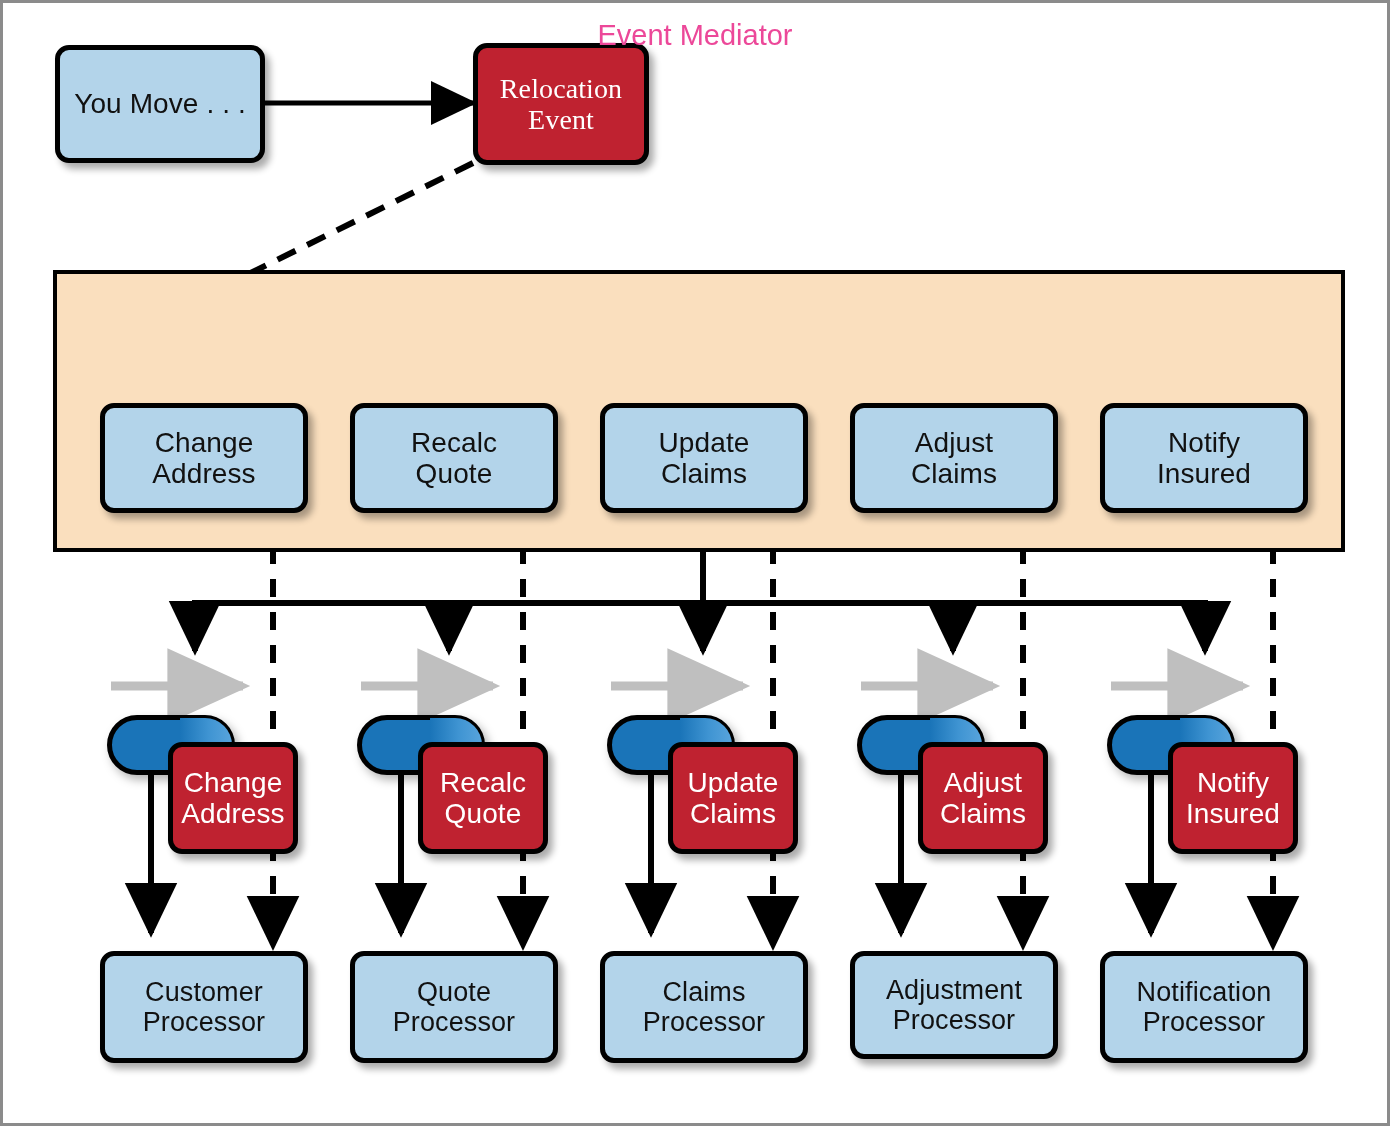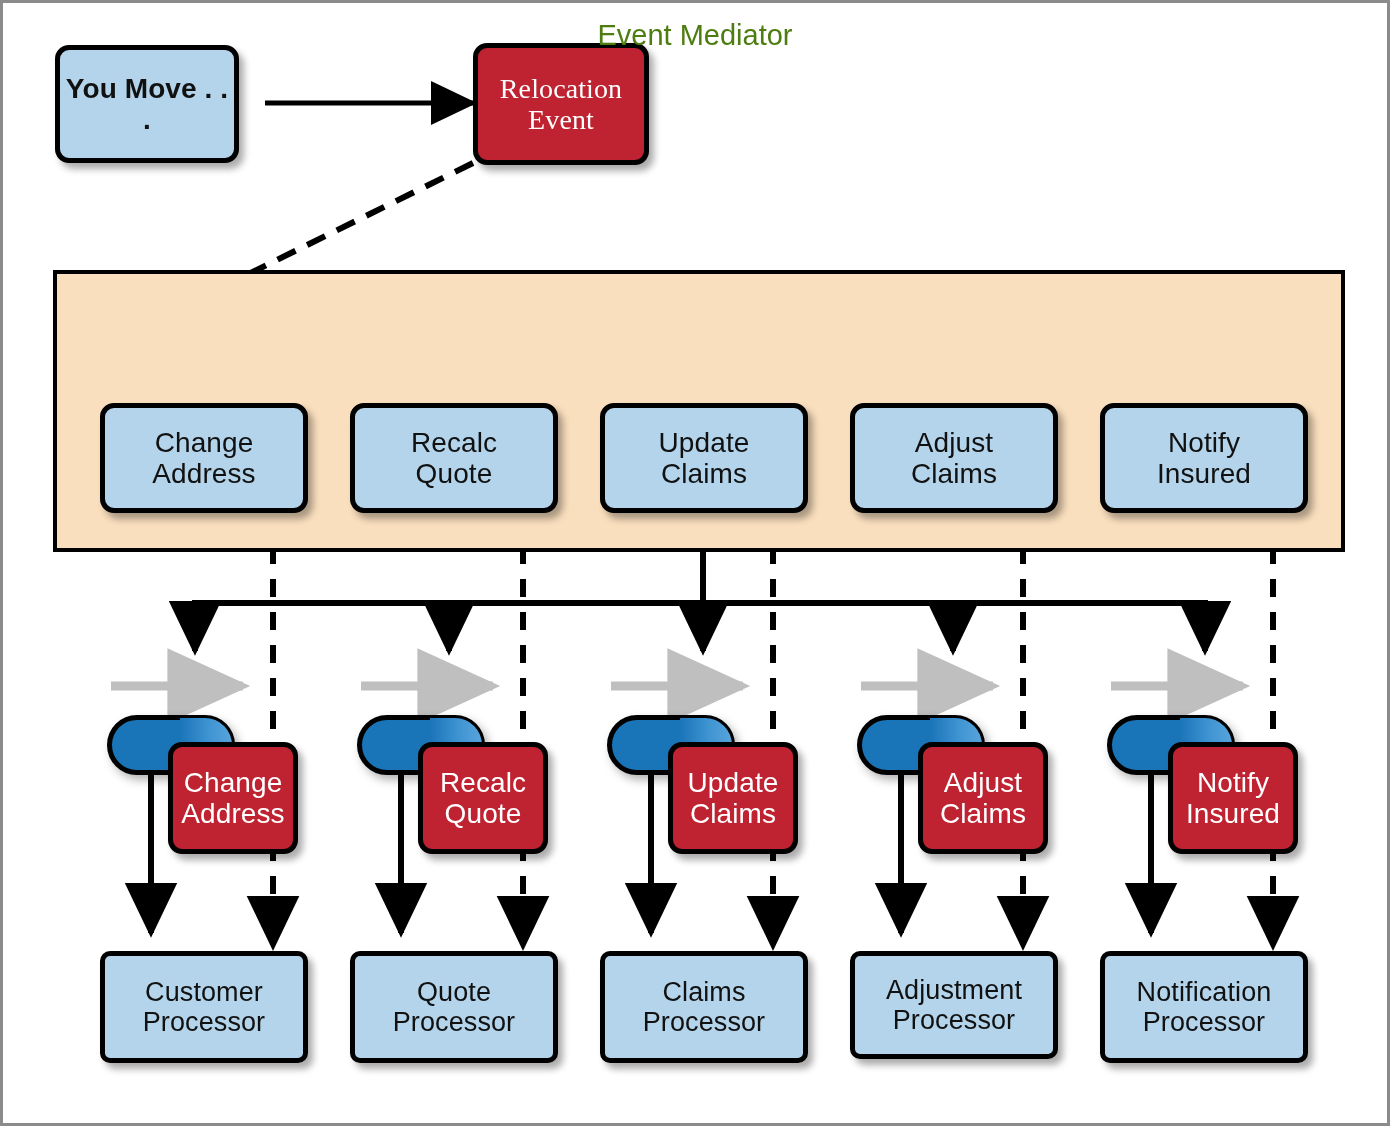--- a/index.html
+++ b/index.html
@@ -38,21 +38,21 @@
   #mediator-panel{
     position:absolute;
     left:50px;top:267px;width:1292px;height:282px;
     background:#fadfbe;
     border:4px solid #000;
     box-sizing:border-box;
     z-index:2;
   }
   #mediator-title{
     position:absolute;left:0;top:16px;width:100%;
-    text-align:center;font-size:29px;color:#4d7c0f;
+    text-align:center;font-size:29px;color:#ec4899;
     z-index:6;
   }
 
   
   .cyl{
     position:absolute;
     width:128px;height:60px;
     z-index:4;
     filter:drop-shadow(4px 5px 5px rgba(0,0,0,.30));
   }
@@ -62,21 +62,21 @@
     border:5px solid #000;
     border-radius:30px/30px;
     box-sizing:border-box;
   }
   .cyl .cap{
     position:absolute;right:3px;top:3px;width:52px;height:54px;
     border-radius:0 27px 27px 0;
     background:linear-gradient(90deg,#1a74b8 0%,#3f94d2 55%,#58a4dc 100%);
   }
   .txt-node{font-size:28px;}
-  .txt-proc{font-size:27px;border-radius:10px;}
+  .txt-proc{font-size:27px;}
 </style>
 </head>
 <body>
 
 <div id="canvas">
 
   <svg id="svg-layer" viewBox="0 0 1390 1126">
     <defs>
       <marker id="ah" markerWidth="11" markerHeight="11" refX="8.4" refY="5" orient="auto" markerUnits="strokeWidth">
         <path d="M0,0.6 L9.2,5 L0,9.4 z" fill="#000"></path>
@@ -174,21 +174,21 @@
       <line x1="898" y1="752" x2="898" y2="930" stroke="#000" stroke-width="6" marker-end="url(#ah)"></line>
     </g>
     <g>
       <line x1="1148" y1="752" x2="1148" y2="930" stroke="#000" stroke-width="6" marker-end="url(#ah)"></line>
     </g>
   </svg>
 
   <div id="mediator-panel"></div>
   <div id="mediator-title">Event Mediator</div>
 
-  <div class="node blue txt-node" style="left:52px;top:42px;width:184px;height:118px;font-weight:bold;">
+  <div class="node blue txt-node" style="left:52px;top:42px;width:210px;height:118px;">
     <span class="lbl">You Move . . .</span>
   </div>
 
   <div class="node red txt-node" style="left:470px;top:40px;width:176px;height:122px;font-family:Liberation Serif, serif;">
     <span class="lbl">Relocation
 Event</span>
   </div>
 
   <div class="node blue txt-node" style="left:97px;top:400px;width:208px;height:110px;">
     <span class="lbl">Change

